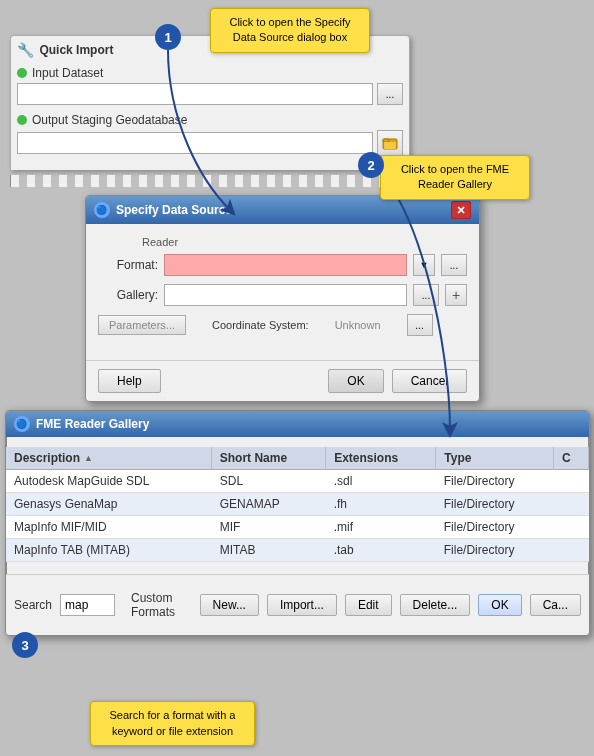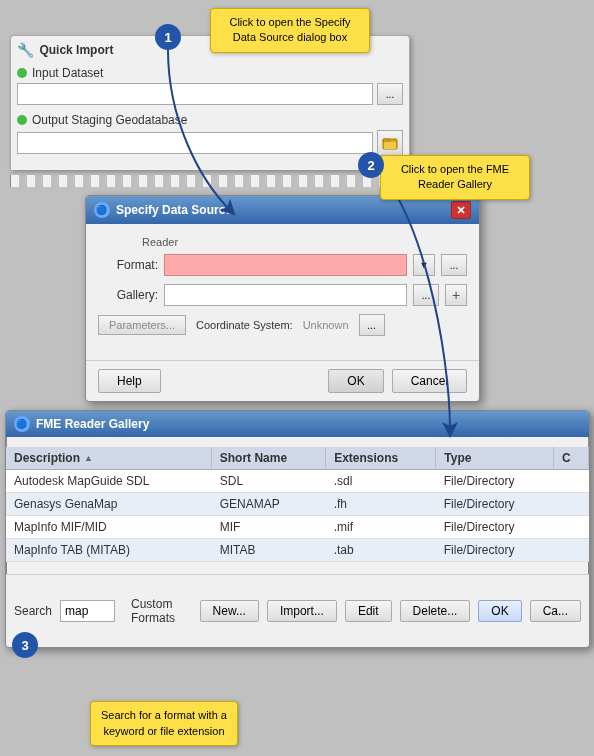--- a/index.html
+++ b/index.html
@@ -123,21 +123,21 @@
     .tooltip-2 {
       top: 155px;
       left: 380px;
       width: 150px;
     }
 
     
     .tooltip-3 {
       bottom: 10px;
       left: 90px;
-      width: 148px;
+      width: 165px;
     }
 
     
     .circle-num {
       position: absolute;
       width: 26px;
       height: 26px;
       background: #2255aa;
       color: white;
       border-radius: 50%;
@@ -269,21 +269,21 @@
       display: flex;
       align-items: center;
       justify-content: center;
       cursor: pointer;
       font-size: 14px;
       color: #555;
     }
     .params-row {
       display: flex;
       align-items: center;
-      gap: 10px;
+      gap: 26px;
       margin-bottom: 12px;
     }
     .params-btn {
       padding: 3px 10px;
       border: 1px solid #aaa;
       background: linear-gradient(to bottom, #f5f5f5, #ddd);
       cursor: pointer;
       font-size: 11px;
       color: #888;
     }
@@ -373,21 +373,21 @@
       padding: 4px 8px;
       color: #333;
     }
     .gallery-body {
       padding: 0;
       overflow: hidden;
     }
     .gallery-footer {
       display: flex;
       align-items: center;
-      padding: 22px 8px;
+      padding: 16px 8px;
       gap: 8px;
       border-top: 1px solid #ccc;
     }
     .search-label {
       font-size: 12px;
       color: #333;
     }
     .search-input {
       width: 55px;
       height: 22px;

